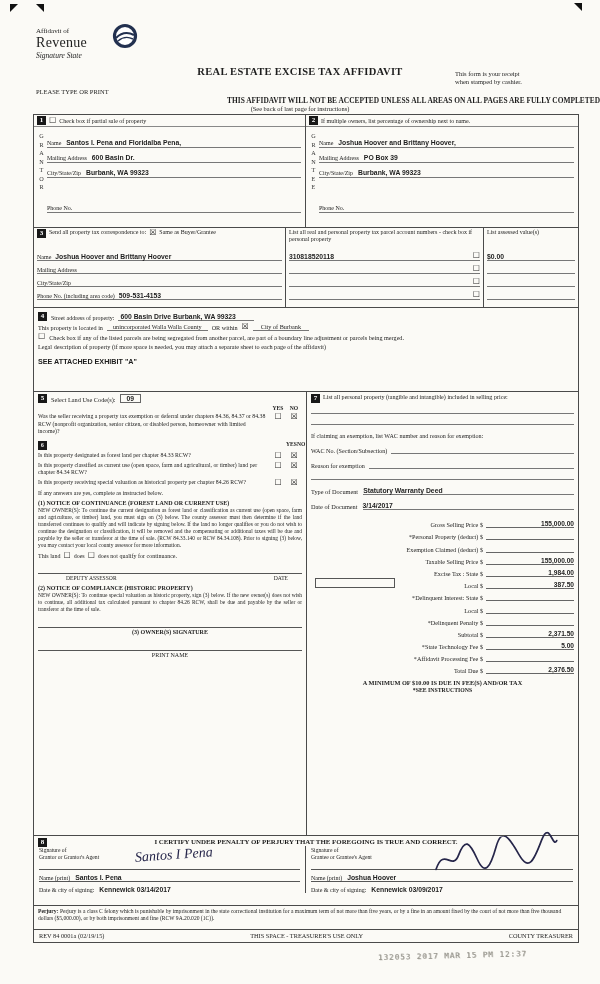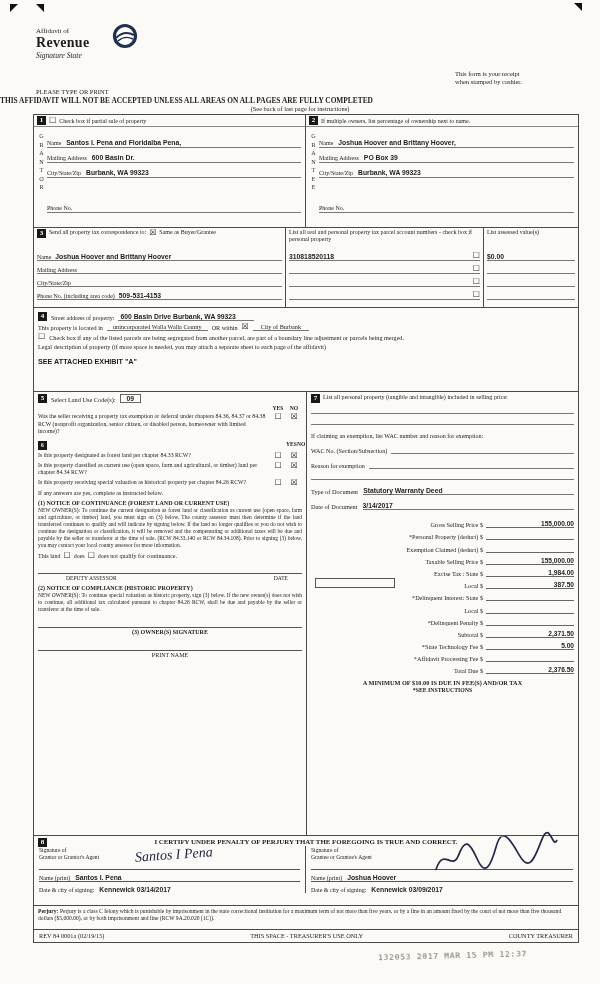--- a/index.html
+++ b/index.html
@@ -12,29 +12,29 @@
     overflow:hidden;
   }
   .mark { position:absolute; width:8px; height:8px; background:#111; }
   .mark.tl1 { left:10px; top:4px; clip-path:polygon(0 0,100% 0,0 100%); }
   .mark.tl2 { left:36px; top:4px; clip-path:polygon(0 0,100% 0,100% 100%); }
   .mark.tr  { left:574px; top:3px; clip-path:polygon(0 0,100% 0,100% 100%); }
 
   
   .logo { position:absolute; left:36px; top:27px; width:140px; }
   .logo .dept { font-size:7px; }
-  .logo .rev  { font-size:14px; font-weight:bold; letter-spacing:.3px; }
+  .logo .rev  { font-size:14px; font-weight:normal; letter-spacing:.3px; }
   .logo .st   { font-size:7.5px; font-style:italic; }
   .logo svg   { position:absolute; left:76px; top:-4px; }
   .title-blk { position:absolute; left:0; top:66px; width:600px; text-align:center; }
   .title-blk .t1 { font-size:10.5px; font-weight:bold; letter-spacing:.3px; }
   .title-blk .t2 { font-size:8px; margin-top:1px; }
   .receipt { position:absolute; left:455px; top:70px; width:120px; font-size:6.5px; line-height:1.3; }
   .typeprint { position:absolute; left:36px; top:88px; font-size:6.5px; }
-  .warn { position:absolute; left:0; top:96px; width:600px; text-align:left; font-size:7.4px; font-weight:bold; }
+  .warn { position:absolute; left:0; top:96px; width:600px; text-align:right; font-size:7.4px; font-weight:bold; }
   .seeback { position:absolute; left:0; top:105px; width:600px; text-align:center; font-size:6.4px; }
 
   
   .form { position:absolute; left:33px; top:114px; width:546px; border:1px solid #4a4a4a; background:transparent; }
   .secnum { display:inline-block; min-width:9px; height:9px; background:#181818; color:#fff;
             font-size:7px; line-height:9px; text-align:center; font-weight:bold; padding:0 1px; flex:none; }
   .lbl { font-size:6px; color:#222; flex:none; }
   .val { font-family:"Liberation Sans", sans-serif; font-weight:bold; font-size:6.8px; }
   .cb  { font-size:8px; line-height:1; flex:none; }
 
@@ -135,20 +135,21 @@
   <svg width="26" height="26" viewBox="0 0 26 26">
     <circle cx="13" cy="13" r="10.5" fill="#ffffff" stroke="#22304f" stroke-width="3.2"></circle>
     <path d="M4 15 Q 12 7 22 12" stroke="#22304f" stroke-width="2" fill="none"></path>
     <path d="M6 18 Q 13 12 21 16" stroke="#22304f" stroke-width="1.4" fill="none"></path>
   </svg>
   <div class="rev">Revenue</div>
   <div class="st">Signature State</div>
 </div>
 
 <div class="title-blk">
+  <div class="t1">REAL ESTATE EXCISE TAX AFFIDAVIT</div>
 </div>
 <div class="receipt">
   <div>This form is your receipt</div>
   <div>when stamped by cashier.</div>
 </div>
 <div class="typeprint">PLEASE TYPE OR PRINT</div>
 <div class="warn">THIS AFFIDAVIT WILL NOT BE ACCEPTED UNLESS ALL AREAS ON ALL PAGES ARE FULLY COMPLETED</div>
 <div class="seeback">(See back of last page for instructions)</div>
 
 <div class="form">

